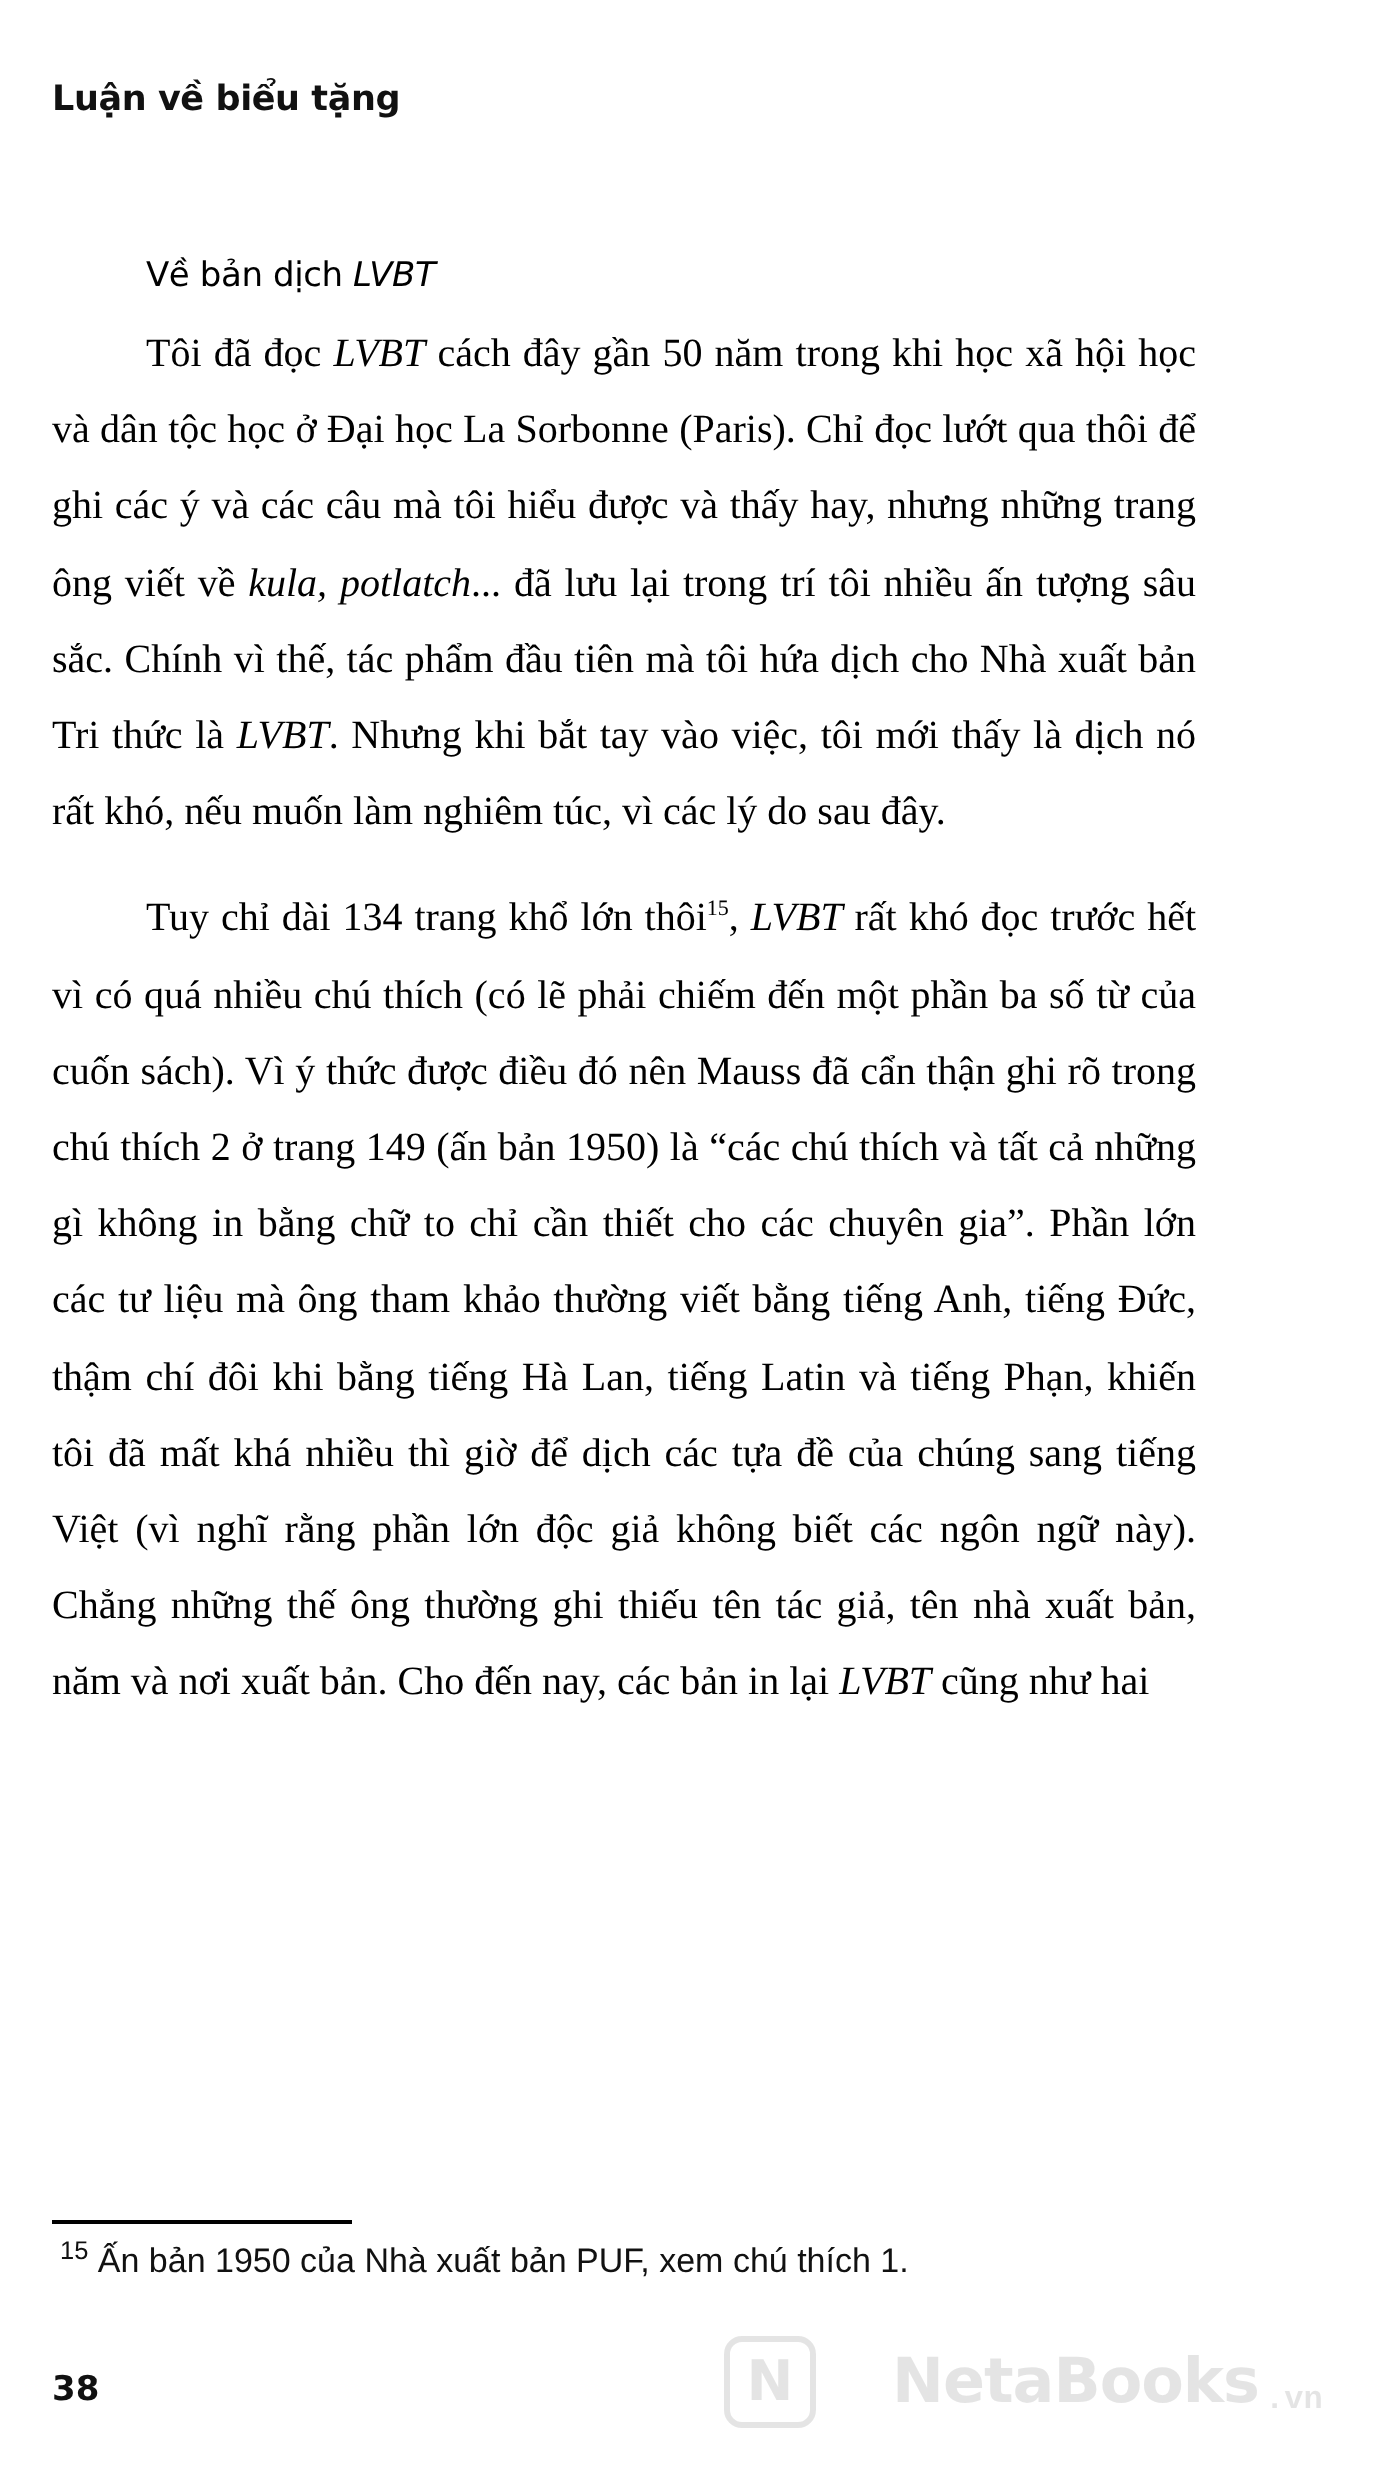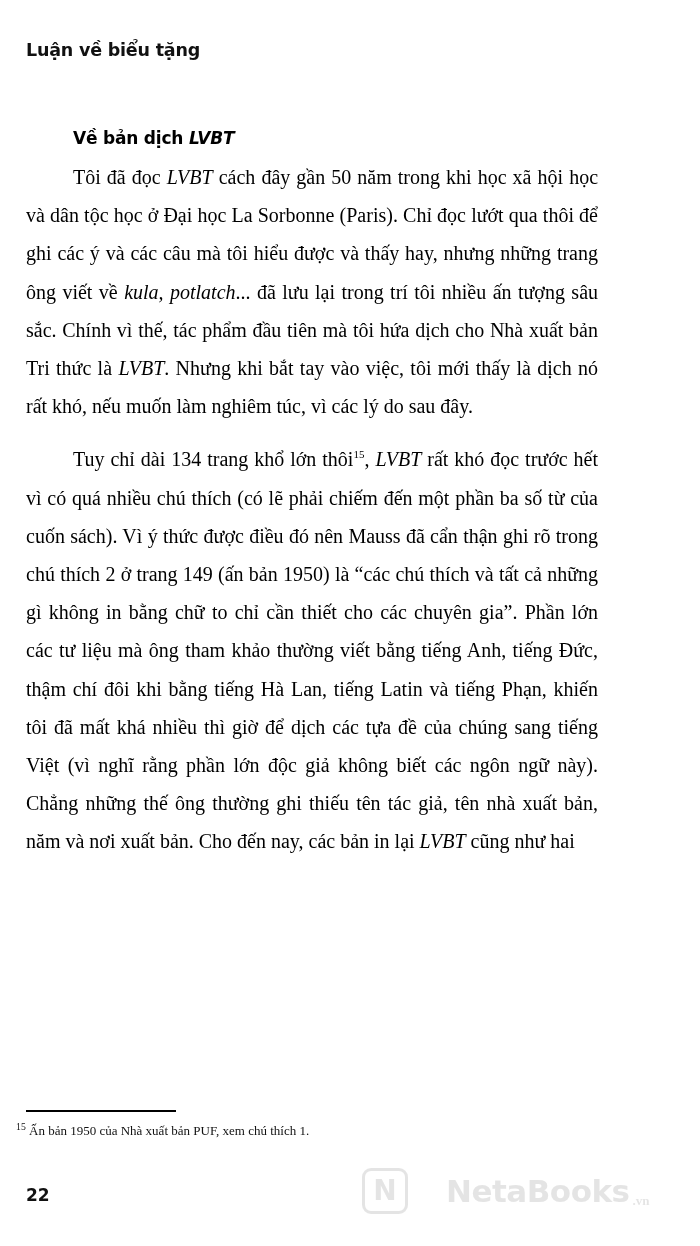--- a/index.html
+++ b/index.html
@@ -34,21 +34,21 @@
     color: #111;
   }
   .content {
     position: absolute;
     top: 128px;
     left: 26px;
     width: 572px;
   }
   .section-heading {
     font-family: "DejaVu Sans", sans-serif;
-    font-weight: bold;
+    font-weight: normal;
     font-size: 17px;
     margin: 0 0 10px 47px;
     letter-spacing: -0.2px;
   }
   .section-heading .ital {
     font-style: italic;
   }
   p.body-par {
     margin: 0;
     text-align: justify;
@@ -72,25 +72,25 @@
   .footnote-rule {
     position: absolute;
     left: 26px;
     top: 1110px;
     width: 150px;
     height: 2px;
     background: #000;
   }
   .footnote {
     position: absolute;
-    left: 16px;
+    left: 30px;
     top: 1122px;
     width: 572px;
-    font-family: Liberation Serif, serif;
-    font-size: 13px;
+    font-family: Liberation Sans, sans-serif;
+    font-size: 17px;
     line-height: 18px;
     color: #111;
   }
   .footnote sup {
     font-size: 0.75em;
   }
   .folio {
     position: absolute;
     left: 26px;
     top: 1185px;
@@ -132,23 +132,23 @@
   }
   .watermark .wm-text {
     font-family: "DejaVu Sans", sans-serif;
     font-weight: bold;
     font-size: 31px;
     color: #8a8a8a;
     letter-spacing: -0.5px;
     margin-left: 29px;
   }
   .watermark .wm-suffix {
-    font-family: Liberation Serif, serif;
+    font-family: Liberation Mono, monospace;
     font-weight: bold;
-    font-size: 13px;
+    font-size: 16px;
     color: #8a8a8a;
     margin-left: 3px;
     align-self: flex-end;
     margin-bottom: 5px;
   }
 </style>
 </head>
 <body>
 
 <div class="page">
@@ -161,21 +161,21 @@
 
     <p class="body-par"><span>Tôi đã đọc </span><span class="ital">LVBT</span><span> cách đây gần 50 năm trong khi học xã hội học và dân tộc học ở Đại học La Sorbonne (Paris). Chỉ đọc lướt qua thôi để ghi các ý và các câu mà tôi hiểu được và thấy hay, nhưng những trang ông viết về </span><span class="ital">kula, potlatch</span><span>... đã lưu lại trong trí tôi nhiều ấn tượng sâu sắc. Chính vì thế, tác phẩm đầu tiên mà tôi hứa dịch cho Nhà xuất bản Tri thức là </span><span class="ital">LVBT</span><span>. Nhưng khi bắt tay vào việc, tôi mới thấy là dịch nó rất khó, nếu muốn làm nghiêm túc, vì các lý do sau đây.</span></p>
     <p class="body-par"><span>Tuy chỉ dài 134 trang khổ lớn thôi</span><sup>15</sup><span>, </span><span class="ital">LVBT</span><span> rất khó đọc trước hết vì có quá nhiều chú thích (có lẽ phải chiếm đến một phần ba số từ của cuốn sách). Vì ý thức được điều đó nên Mauss đã cẩn thận ghi rõ trong chú thích 2 ở trang 149 (ấn bản 1950) là “các chú thích và tất cả những gì không in bằng chữ to chỉ cần thiết cho các chuyên gia”. Phần lớn các tư liệu mà ông tham khảo thường viết bằng tiếng Anh, tiếng Đức, thậm chí đôi khi bằng tiếng Hà Lan, tiếng Latin và tiếng Phạn, khiến tôi đã mất khá nhiều thì giờ để dịch các tựa đề của chúng sang tiếng Việt (vì nghĩ rằng phần lớn độc giả không biết các ngôn ngữ này). Chẳng những thế ông thường ghi thiếu tên tác giả, tên nhà xuất bản, năm và nơi xuất bản. Cho đến nay, các bản in lại </span><span class="ital">LVBT</span><span> cũng như hai</span></p>
 
   </div>
 
   <div class="footnote-rule"></div>
 
   <div class="footnote"><sup>15</sup><span> Ấn bản 1950 của Nhà xuất bản PUF, xem chú thích 1.</span></div>
 
-  <div class="folio">22</div>
+  <div class="folio">38</div>
 
   <div class="watermark">
     <div class="mark-box">
       <div class="n-glyph">N</div>
     </div>
     <div class="wm-text">NetaBooks</div>
     <div class="wm-suffix">.vn</div>
   </div>
 
 </div>

